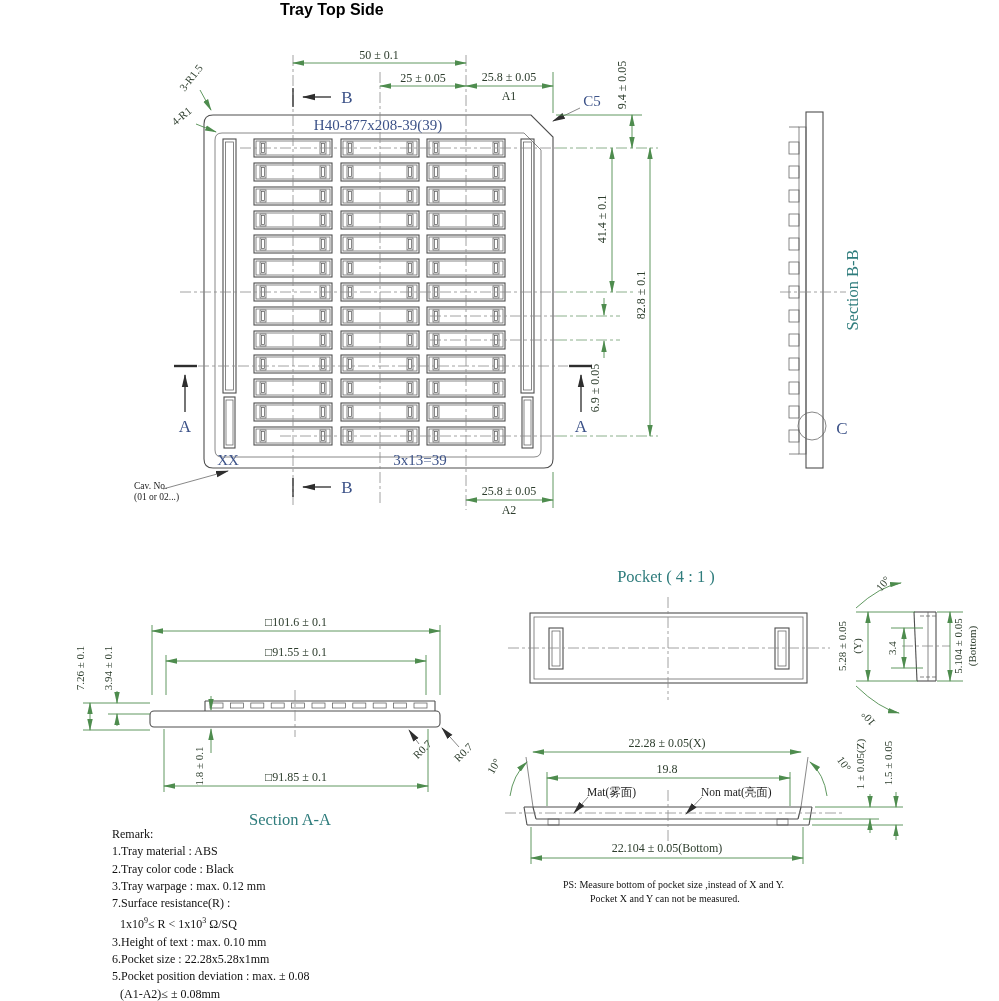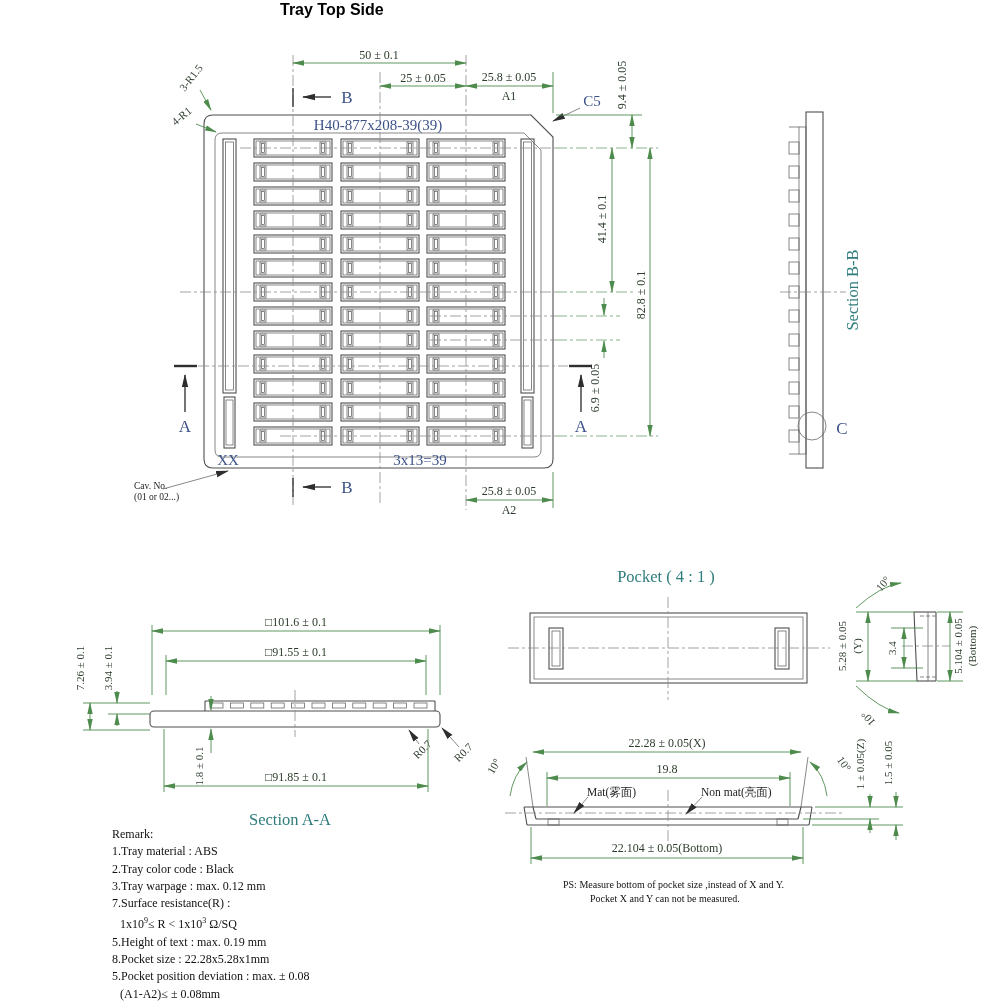--- a/index.html
+++ b/index.html
@@ -608,22 +608,22 @@
 </g>
 </svg>
 
 <div id="remark" class="htxt">
   <div>Remark:</div>
   <div>1.Tray material : ABS</div>
   <div>2.Tray color code : Black</div>
   <div>3.Tray warpage : max. 0.12 mm</div>
   <div>7.Surface resistance(R) :</div>
   <div class="ind"><span>1x10</span><sup>9</sup><span>≤ R &lt; 1x10</span><sup>3</sup><span> Ω/SQ</span></div>
-  <div>5.Height of text : max. 0.19 mm</div>
-  <div>8.Pocket size : 22.28x5.28x1mm</div>
+  <div>3.Height of text : max. 0.10 mm</div>
+  <div>6.Pocket size : 22.28x5.28x1mm</div>
   <div>5.Pocket position deviation : max. ± 0.08</div>
   <div class="ind">(A1-A2)≤ ± 0.08mm</div>
 </div>
 
 <div id="ps" class="htxt">
   <div>PS: Measure bottom of pocket size ,instead of X and Y.</div>
   <div class="l2">Pocket X and Y can not be measured.</div>
 </div>
 
 </body></html>

